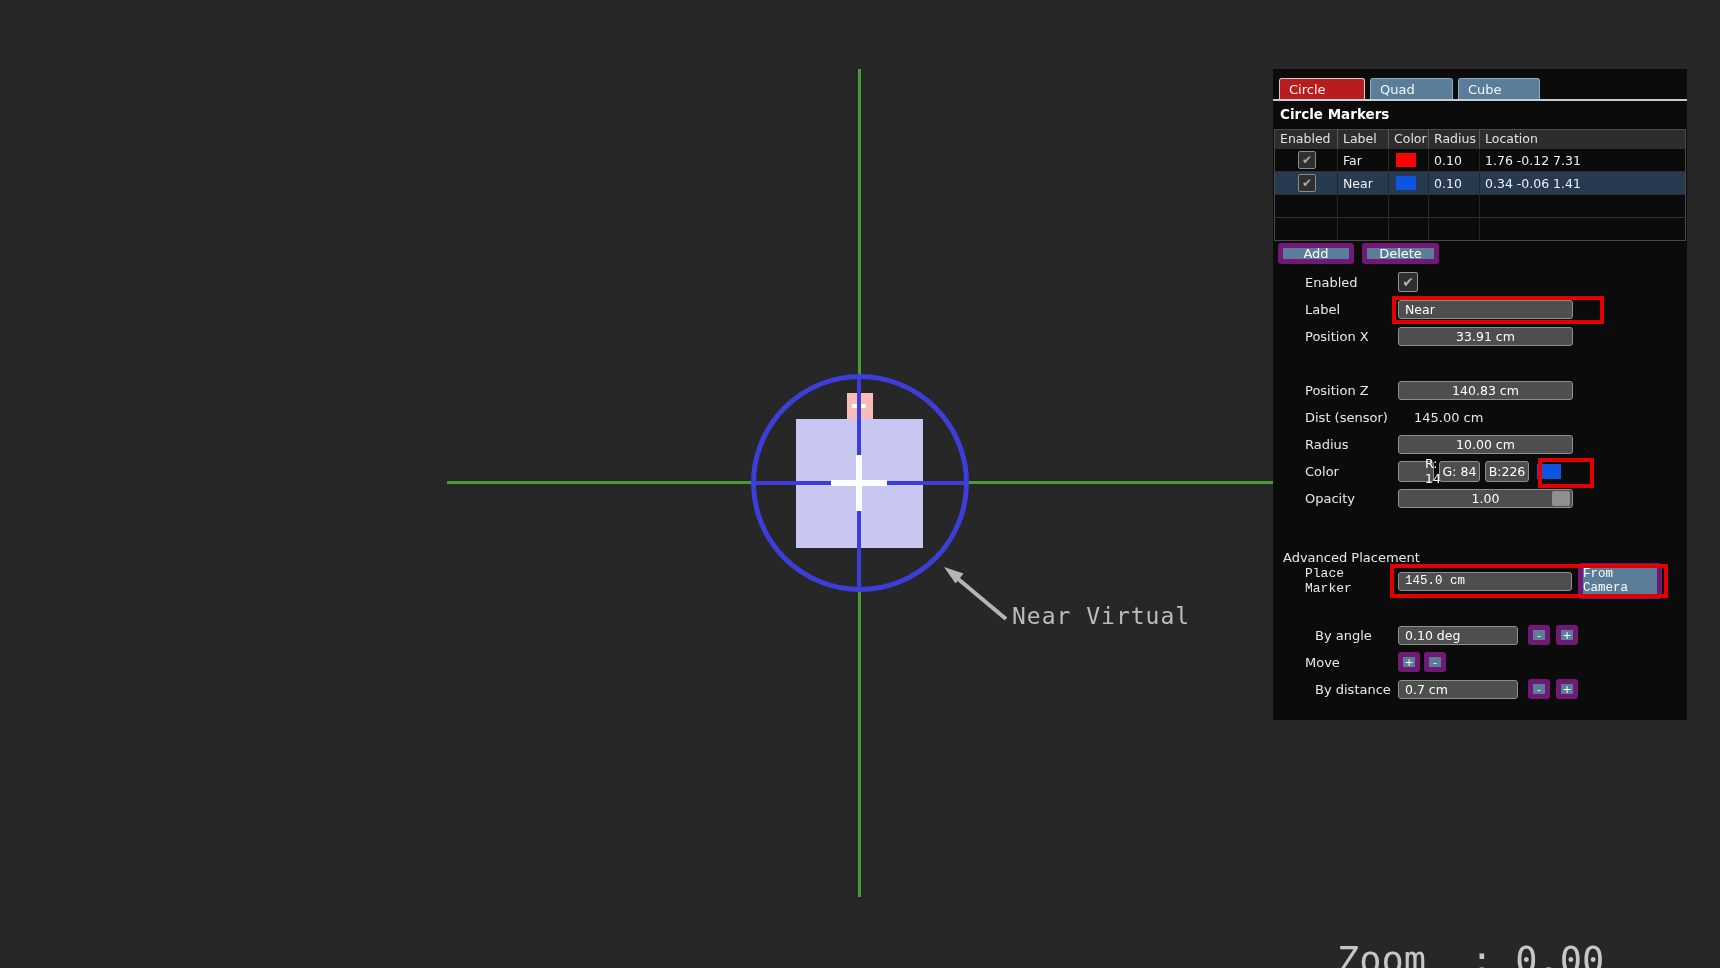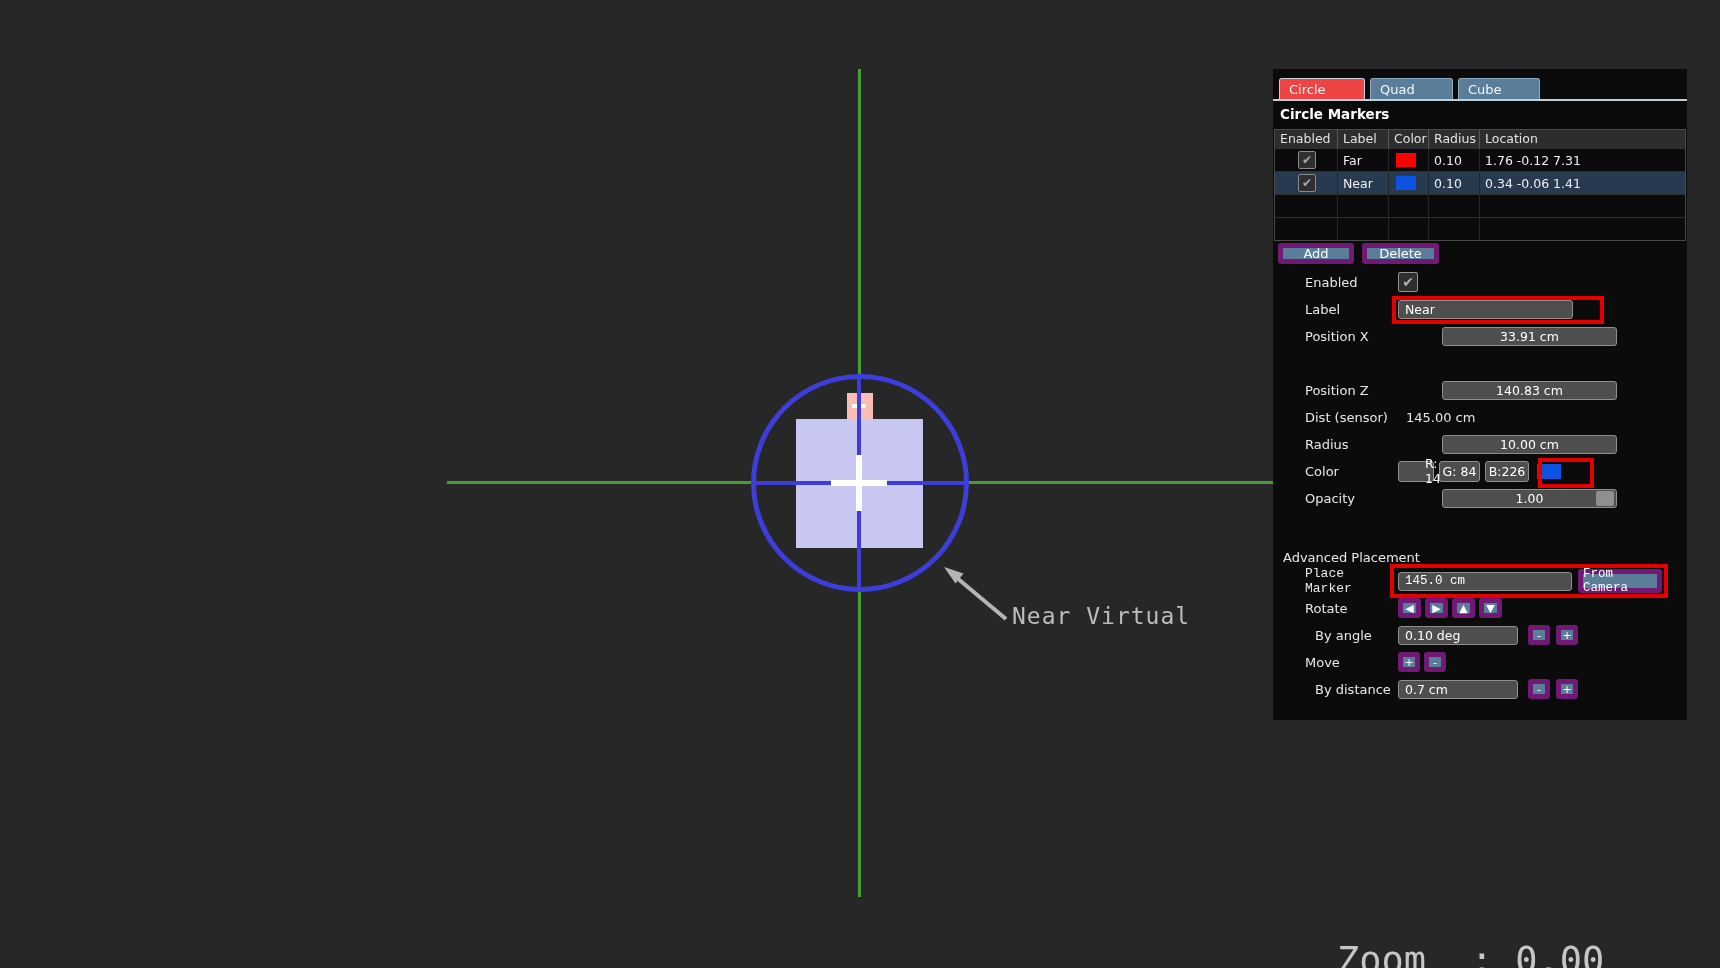--- a/index.html
+++ b/index.html
@@ -34,21 +34,21 @@
   }
 
   
   .panel{left:1273px;top:69px;width:414px;height:651px;background:#0b0b0b;color:#e8e8e8;font-size:13px;}
   .tabs{position:absolute;left:6px;top:9px;height:22px;display:flex;gap:5px;}
   .tab{
     height:21px;box-sizing:border-box;border:1px solid #8fa9bf;border-bottom:none;
     border-radius:3px 3px 0 0;background:#5a7d99;color:#f4f7fa;
     display:flex;align-items:center;padding:0 9px;font-size:13px;
   }
-  .tab.selected{background:#ef4444;border-color:#c5d2dc;}
+  .tab.selected{background:#b91c1c;border-color:#c5d2dc;}
   .tab-circle{width:86px;}.tab-quad{width:83px;}.tab-cube{width:82px;}
   .tabline{position:absolute;left:0;top:30px;width:100%;height:2px;background:#c3cdd5;}
   .ptitle{position:absolute;left:7px;top:37px;font-weight:bold;font-size:13.5px;color:#ffffff;text-align:center;}
 
   .mtable{position:absolute;left:1px;top:60px;width:412px;border:1px solid #4a4a4a;box-sizing:border-box;font-size:12.5px;}
   .thead,.trow{display:grid;grid-template-columns:63px 51px 40px 51px 1fr;}
   .thead{background:#2d2d2d;color:#e2e2e2;height:18px;line-height:18px;}
   .thead > div{border-right:1px solid #5a5a5a;padding-left:5px;box-sizing:border-box;overflow:hidden;}
   .thead > div:last-child{border-right:none;}
   .trow{height:22px;border-top:1px solid #303030;align-items:center;}
@@ -70,33 +70,33 @@
   .prow{position:absolute;left:0;right:0;height:20px;display:flex;align-items:center;}
   .plabel{width:125px;box-sizing:border-box;padding-left:32px;font-size:13px;color:#e8e8e8;flex:none;}
   .plabel.indent{padding-left:42px;}
   .pctl{display:flex;align-items:center;gap:6px;}
 
   .field{
     background:#4e4e4e;border:1px solid #8f8f8f;border-radius:3px;color:#ffffff;
     height:19px;box-sizing:border-box;font-size:12.5px;display:flex;align-items:center;
     padding:0 6px;
   }
-  .field.center{justify-content:center;margin-left:44px;}
+  .field.center{justify-content:center;}
   .w175{width:175px;}.w120{width:120px;}
   .chip{background:#4e4e4e;border:1px solid #8f8f8f;border-radius:3px;color:#ffffff;height:21px;
     box-sizing:border-box;font-size:12.5px;display:flex;align-items:center;justify-content:center;}
   .chip-r{width:34px;padding-left:34px;}.chip-g{width:41px;}.chip-b{width:44px;}
   .cswatch{width:24px;height:15px;margin-left:3px;}
   .cbox{width:20px;height:20px;background:#2f2f2f;border:1px solid #939393;border-radius:2px;
     display:flex;align-items:center;justify-content:center;color:#b0b0b0;font-size:14px;box-sizing:border-box;}
   .slider{position:relative;}
   .sl-handle{position:absolute;right:2px;top:1px;width:18px;height:15px;background:#8f8f8f;border-radius:2px;}
   .adv-title{position:absolute;left:10px;top:481px;font-size:13px;color:#e8e8e8;}
   .sqbtn{width:23px;height:20px;font-size:11px;padding:0;}
-  .pmbtn{width:84px;height:24px;font-size:12.5px;}
+  .pmbtn{width:84px;height:36px;font-size:12.5px;}
 
   
   .red-rect{border:4px solid #e30000;box-sizing:border-box;background:transparent;pointer-events:none;}
   .rr-label{left:1392px;top:296px;width:212px;height:28px;}
   .rr-color{left:1538px;top:458px;width:56px;height:30px;}
   .rr-place{left:1390px;top:564px;width:278px;height:34px;}
 </style>
 </head>
 <body>
 
@@ -211,21 +211,21 @@
   </div>
 
 
   <div class="prow" style="top:311px;">
     <div class="plabel">Position Z</div>
     <div class="pctl">
         <div class="field w175 center">140.83 cm</div>
       </div>
   </div>
 
-  <div class="prow" style="top:338px;">
+  <div class="prow" style="top:338px;gap:8px;">
     <div class="plabel">Dist (sensor)</div>
     <div class="pctl">
         <div style="padding-left:8px;">145.00 cm</div>
       </div>
   </div>
 
   <div class="prow" style="top:365px;">
     <div class="plabel">Radius</div>
     <div class="pctl">
         <div class="field w175 center">10.00 cm</div>
@@ -255,37 +255,20 @@
   <div class="adv-title">Advanced Placement</div>
 
   <div class="prow" style="top:502px;font-family:Liberation Mono, monospace;">
     <div class="plabel">Place Marker</div>
     <div class="pctl">
       <div class="field" style="width:174px;">145.0 cm</div>
       <div class="btn pmbtn">From Camera</div>
     </div>
   </div>
 
-  <div class="prow" style="top:529px;">
-    <div class="plabel">Rotate</div>
-    <div class="pctl" style="gap:4px;">
-      <div class="btn sqbtn">
-          <span>◀</span>
-        </div>
-      <div class="btn sqbtn">
-          <span>▶</span>
-        </div>
-      <div class="btn sqbtn">
-          <span>▲</span>
-        </div>
-      <div class="btn sqbtn">
-          <span>▼</span>
-        </div>
-    </div>
-  </div>
 
   <div class="prow" style="top:556px;">
     <div class="plabel indent">By angle</div>
     <div class="pctl">
       <div class="field w120">0.10 deg</div>
       <div class="btn sqbtn" style="width:22px;margin-left:4px;">-</div>
       <div class="btn sqbtn" style="width:22px;">+</div>
     </div>
   </div>
 

